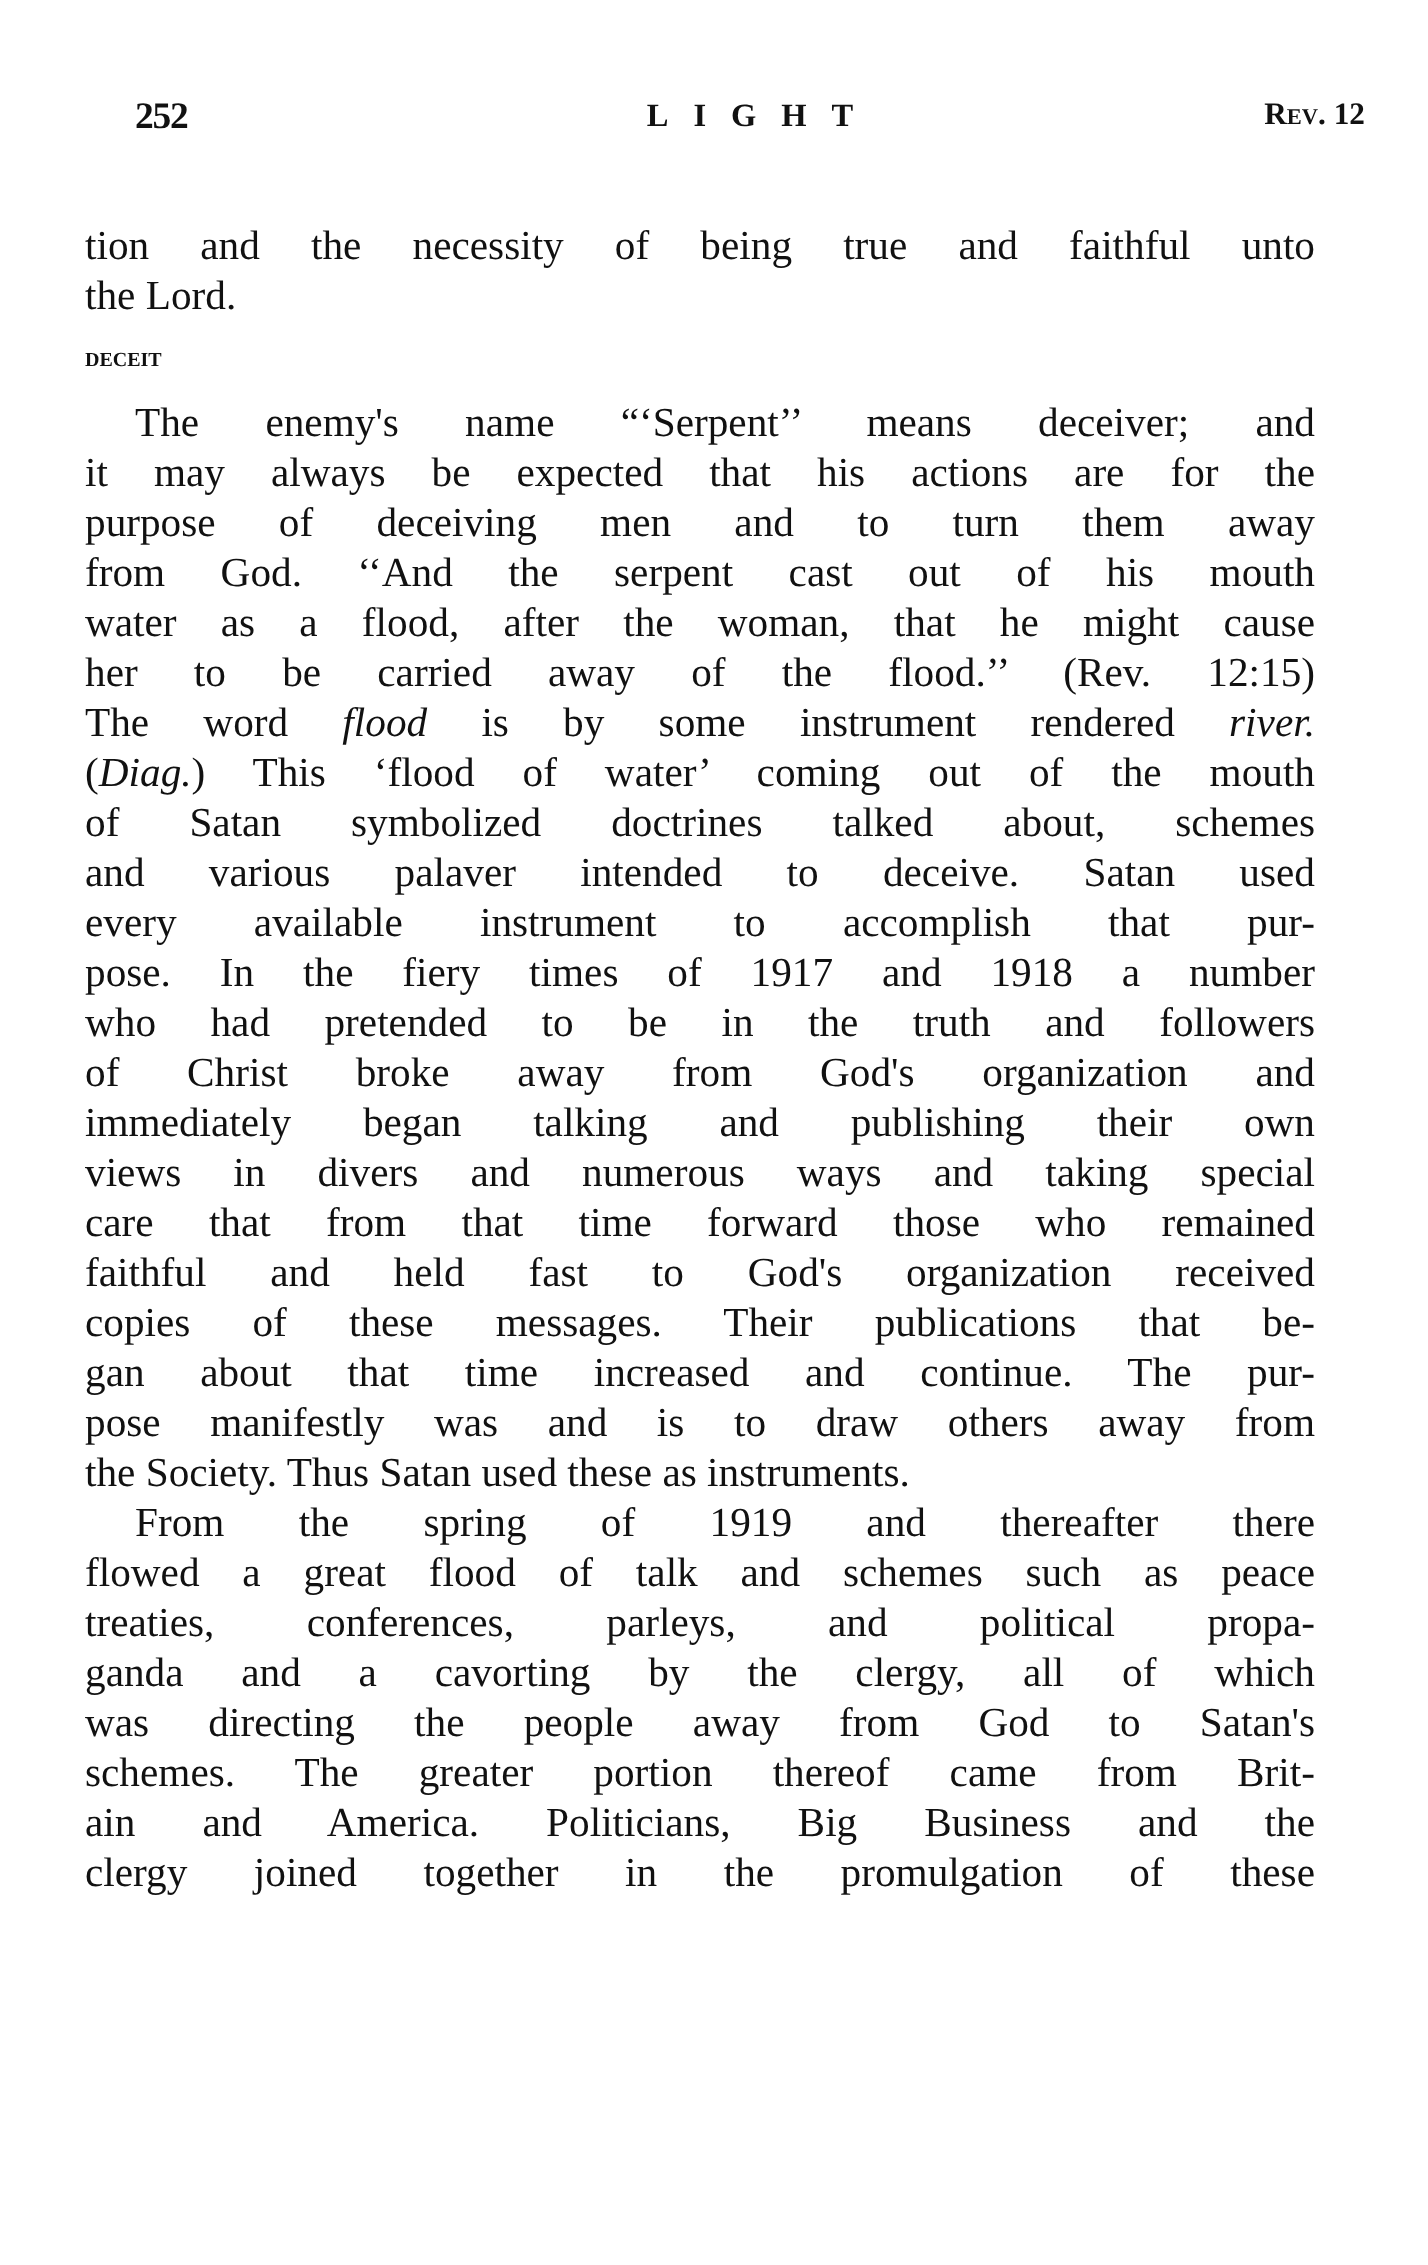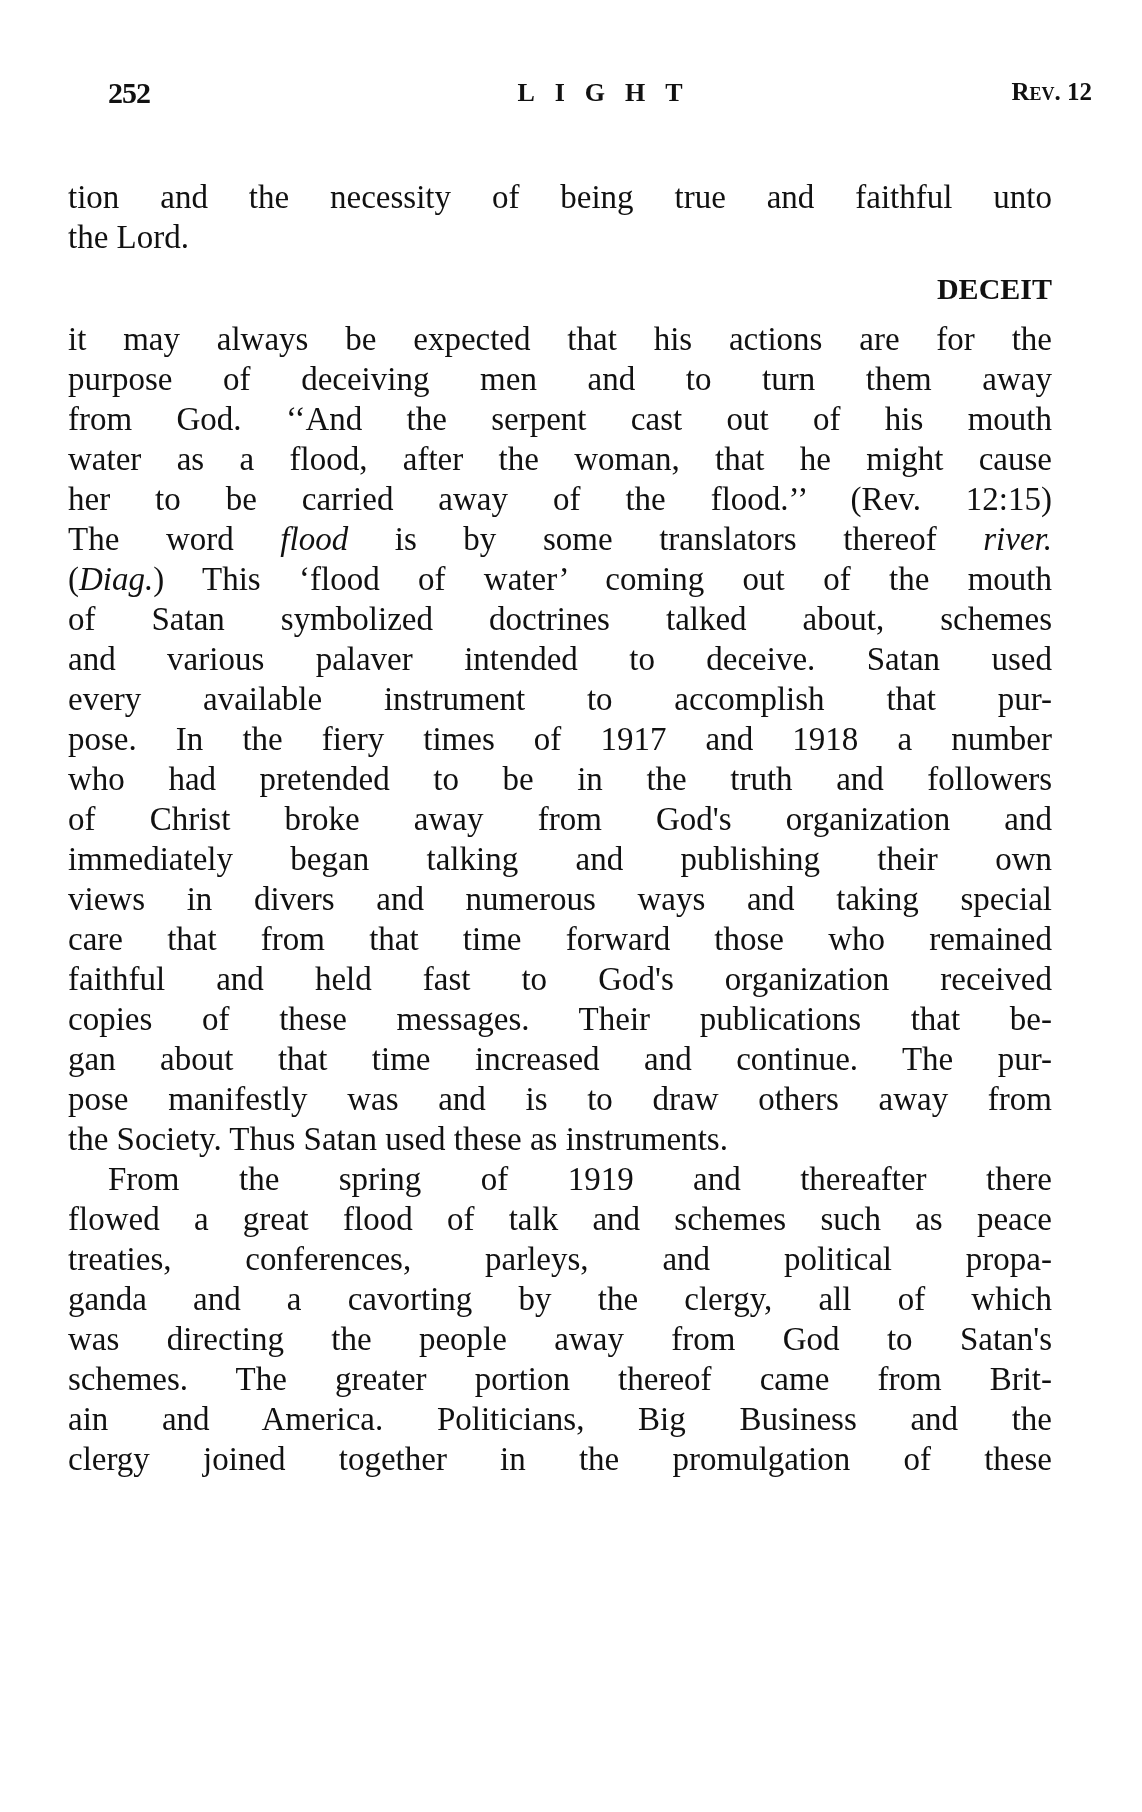--- a/index.html
+++ b/index.html
@@ -77,23 +77,23 @@
     .line.last {
       text-align-last: left;
     }
     .line.indent {
       padding-left: 40px;
     }
     .section-heading {
       display: block;
       height: 60px;
       line-height: 60px;
-      text-align: right;
+      text-align: left;
       font-weight: bold;
-      font-size: 30px;
+      font-size: 16px;
       font-family: "Liberation Serif", serif;
       letter-spacing: 0px;
       padding-top: 2px;
     }
     i { font-style: italic; }
   </style>
 </head>
 <body>
 
 <div class="page">
@@ -105,26 +105,27 @@
   </div>
 
   <div class="body-text">
 
     <span class="line">tion and the necessity of being true and faithful unto</span>
     <span class="line last">the Lord.</span>
 
     <span class="section-heading">DECEIT</span>
 
     <div>
+      <span class="line indent">The enemy's name “‘Serpent’’ means deceiver; and</span>
       <span class="line">it may always be expected that his actions are for the</span>
       <span class="line">purpose of deceiving men and to turn them away</span>
       <span class="line">from God. ‘‘And the serpent cast out of his mouth</span>
       <span class="line">water as a flood, after the woman, that he might cause</span>
       <span class="line">her to be carried away of the flood.’’ (Rev. 12:15)</span>
-      <span class="line"><span>The word </span><i>flood</i><span> is by some translators thereof </span><i>river.</i></span>
+      <span class="line"><span>The word </span><i>flood</i><span> is by some instrument rendered </span><i>river.</i></span>
       <span class="line"><span>(</span><i>Diag.</i><span>) This ‘flood of water’ coming out of the mouth</span></span>
       <span class="line">of Satan symbolized doctrines talked about, schemes</span>
       <span class="line">and various palaver intended to deceive. Satan used</span>
       <span class="line">every available instrument to accomplish that pur-</span>
       <span class="line">pose. In the fiery times of 1917 and 1918 a number</span>
       <span class="line">who had pretended to be in the truth and followers</span>
       <span class="line">of Christ broke away from God's organization and</span>
       <span class="line">immediately began talking and publishing their own</span>
       <span class="line">views in divers and numerous ways and taking special</span>
       <span class="line">care that from that time forward those who remained</span>

